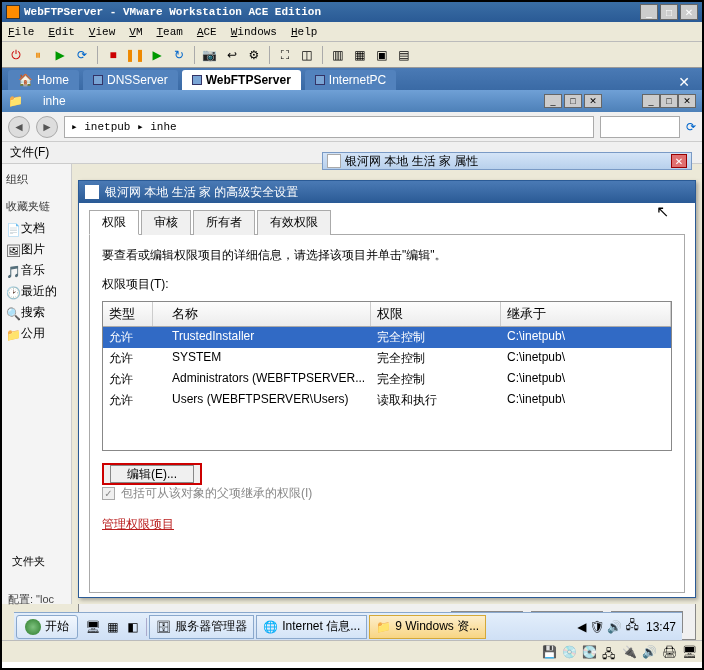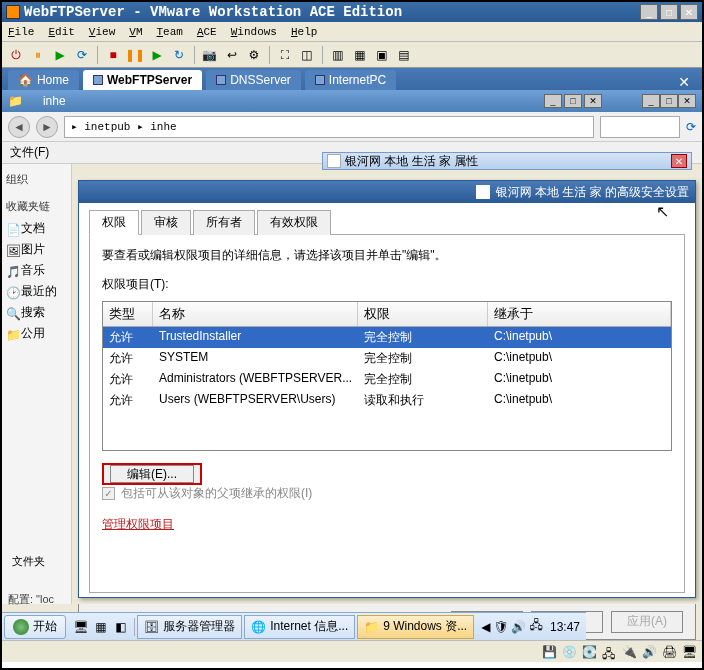--- a/index.html
+++ b/index.html
@@ -1,21 +1,21 @@
 <!DOCTYPE html>
 <html><head>
 <meta charset="utf-8">
 <style>
 * { box-sizing: border-box; margin: 0; padding: 0; font-family: "Microsoft YaHei", "SimSun", sans-serif; font-size: 12px; }
 body { width: 704px; height: 670px; background: #fff; border: 2px solid #000; overflow: hidden; position: relative; }
 
 
 .vmware-titlebar { height: 20px; background: linear-gradient(#3a6ea5, #2a5a95); color: #fff; display: flex; align-items: center; padding: 0 4px; }
 .vmware-titlebar .icon-box { width: 14px; height: 14px; background: #ff8c00; margin-right: 4px; border: 1px solid #333; }
-.vmware-titlebar .title { flex: 1; font-family: "Courier New", monospace; font-size: 14px; font-weight: bold; }
+.vmware-titlebar .title { flex: 1; font-family: "Courier New", monospace; font-size: 11px; font-weight: bold; }
 .vmware-titlebar .win-btns { display: flex; gap: 2px; }
 .vmware-titlebar .win-btn { width: 18px; height: 16px; background: #ccc; border: 1px solid #666; display:flex; align-items:center; justify-content:center; font-size:10px; }
 
 .vmware-menubar { height: 20px; background: #ece9d8; display: flex; align-items: center; padding: 0 6px; gap: 14px; border-bottom: 1px solid #bbb; }
 .vmware-menubar span { font-family: "Courier New", monospace; font-size: 11px; text-decoration: underline; text-decoration-color: transparent; }
 .vmware-menubar span::first-letter { text-decoration: underline; }
 
 .vmware-toolbar { height: 26px; background: #ece9d8; display: flex; align-items: center; padding: 0 4px; gap: 2px; border-bottom: 1px solid #999; }
 .tb-btn { width: 20px; height: 20px; border: 1px solid transparent; display:inline-flex; align-items:center; justify-content:center; font-size:12px; }
 .tb-sep { width:1px; height:18px; background:#aaa; margin:0 3px; }
@@ -48,52 +48,52 @@
 .sidebar-item { display:flex; align-items:center; gap:3px; padding:2px 0; font-size:11px; }
 .sidebar-item .ic { width:12px; height:12px; display:inline-block; }
 
 
 .props-dialog { position:absolute; left:320px; top:62px; width:370px; height:18px; background: linear-gradient(#d4e4f7, #b8d0ec); border:1px solid #7a9ac5; display:flex; align-items:center; padding:0 4px; }
 .props-dialog .ic { width:14px; height:14px; background:#fff; border:1px solid #aaa; margin-right:4px; }
 .props-dialog .close { margin-left:auto; width:16px; height:14px; background:#e07070; color:#fff; display:flex; align-items:center; justify-content:center; font-size:10px; border:1px solid #900; }
 
 
 .adv-dialog { position:absolute; left:76px; top:90px; width:618px; height:418px; background:#fff; border:1px solid #2a5a95; box-shadow: 2px 2px 4px rgba(0,0,0,0.3); }
-.adv-title { height: 22px; background: linear-gradient(#4a7ab5, #2a5a95); color:#fff; display:flex; align-items:center; padding:0 6px; font-size:12px;justify-content:flex-end; }
+.adv-title { height: 22px; background: linear-gradient(#4a7ab5, #2a5a95); color:#fff; display:flex; align-items:center; padding:0 6px; font-size:12px; }
 .adv-title .ic { width:14px; height:14px; background:#fff; margin-right:6px; }
 .adv-content { padding:6px 10px 10px; }
 .adv-tabs { display:flex; border-bottom:1px solid #aaa; }
 .adv-tab { padding:3px 12px; border:1px solid #aaa; border-bottom:none; margin-right:2px; background:#f0f0f0; font-size:12px; position:relative; top:1px; }
 .adv-tab.active { background:#fff; border-bottom:1px solid #fff; }
 .adv-panel { border:1px solid #aaa; border-top:none; padding:12px 12px 10px; background:#fff; height:358px; }
 .adv-panel .instruct { font-size:12px; margin-bottom:12px; }
 .adv-panel .obj-row { font-size:12px; margin-bottom:8px; }
 .adv-panel .obj-row .lbl { display:inline-block; width:80px; }
 .perm-table { border:1px solid #888; height:150px; margin:6px 0 12px; overflow:hidden; }
 .perm-head { display:flex; background:linear-gradient(#fdfdfd,#ececec); border-bottom:1px solid #aaa; }
 .perm-head div { padding:3px 6px; font-size:13px; border-right:1px solid #ccc; }
-.col-type{ width:50px; } .col-name{ width:205px; } .col-perm{ width:130px; } .col-inh{ flex:1; }
+.col-type{ width:50px; } .col-name{ width:205px;margin-left:13px; } .col-perm{ width:130px; } .col-inh{ flex:1; }
 .perm-row { display:flex; font-size:12px; }
 .perm-row div { padding:2px 6px; white-space:nowrap; overflow:hidden; }
 .perm-row.sel { background:#316ac5; color:#fff; }
 .edit-btn { width:100px; height:22px; border:2px solid #c00; background:#f0f0f0; font-size:12px; display:flex; align-items:center; justify-content:center; margin-bottom:0; }
 .edit-btn-inner { border:1px solid #888; width:84px; height:18px; display:flex; align-items:center; justify-content:center; }
 .chk-row { display:flex; align-items:center; gap:6px; font-size:12px; color:#888; margin-bottom:14px; }
 .chk-row .cb { width:13px; height:13px; border:1px solid #aaa; background:#f0f0f0; display:flex; align-items:center; justify-content:center; font-size:10px; color:#888; }
 .link-row a { color:#b91c1c; font-size:12px; text-decoration:underline; }
 
 .dlg-buttons { position:absolute; left:76px; top:514px; width:618px; height:36px; background:#f0f0f0; border:1px solid #888; border-top:none; display:flex; align-items:center; justify-content:flex-end; padding:0 12px; gap:8px; }
 .dlg-btn { width:72px; height:22px; border:1px solid #888; background:#f0f0f0; font-size:12px; display:flex; align-items:center; justify-content:center; }
 .dlg-btn.disabled { color:#aaa; }
 
 .bottom-status { position:absolute; left:0; bottom:60px; height:18px; font-size:11px; padding:0 6px; color:#444; }
 .explorer-status { position:absolute; left:10px; top:464px; font-size:11px; }
 
 
-.taskbar { position:absolute; bottom:26px; left:0; width:584px; height:28px; background:linear-gradient(#e3eefb,#cfe0f5); border-top:1px solid #8aa8cc; display:flex; align-items:center; padding:0 2px; gap:2px; }
+.taskbar { position:absolute; bottom:26px; left:12px; width:668px; height:28px; background:linear-gradient(#e3eefb,#cfe0f5); border-top:1px solid #8aa8cc; display:flex; align-items:center; padding:0 2px; gap:2px; }
 .start-btn { height:24px; padding:0 8px; border:1px solid #8aa8cc; border-radius:3px; background:linear-gradient(#f2f7fd,#d8e6f7); display:flex; align-items:center; gap:4px; font-size:11px; }
 .start-orb { width:16px; height:16px; border-radius:50%; background:radial-gradient(#7ec27e,#2a7a2a); }
 .ql { display:flex; gap:2px; padding:0 4px; border-right:1px solid #aac; }
 .ql-item { width:18px; height:18px; display:flex; align-items:center; justify-content:center; }
 .task-btn { height:24px; padding:0 6px; border:1px solid #8aa8cc; background:linear-gradient(#eaf2fc,#d4e4f7); display:flex; align-items:center; gap:4px; font-size:11px; max-width:130px; overflow:hidden; white-space:nowrap; }
 .task-btn.active { background:linear-gradient(#fdeecb,#f8d583); border-color:#d4a838; }
 .tray { margin-left:auto; display:flex; align-items:center; gap:3px; padding:0 4px; font-size:11px; }
 .tray .clock { margin-left:4px; }
 
 .vmware-status { height:22px; background:#ece9d8; border-top:1px solid #bbb; display:flex; align-items:center; padding:0 6px; font-size:11px; }
@@ -148,27 +148,27 @@
   <div class="tb-btn">▦</div>
   <div class="tb-btn">▣</div>
   <div class="tb-btn">▤</div>
 </div>
 
 <div class="vmware-tabs">
   <div class="vm-tab">
       <span>🏠</span>
       <span>Home</span>
     </div>
+  <div class="vm-tab">
+      <span class="sq"></span>
+      <span>DNSServer</span>
+    </div>
   <div class="vm-tab active">
       <span class="sq"></span>
       <span>WebFTPServer</span>
-    </div>
-  <div class="vm-tab">
-      <span class="sq"></span>
-      <span>DNSServer</span>
     </div>
   <div class="vm-tab">
       <span class="sq"></span>
       <span>InternetPC</span>
     </div>
   <div class="vm-tabs-close">✕</div>
 </div>
 
 <div class="guest-area">
 

